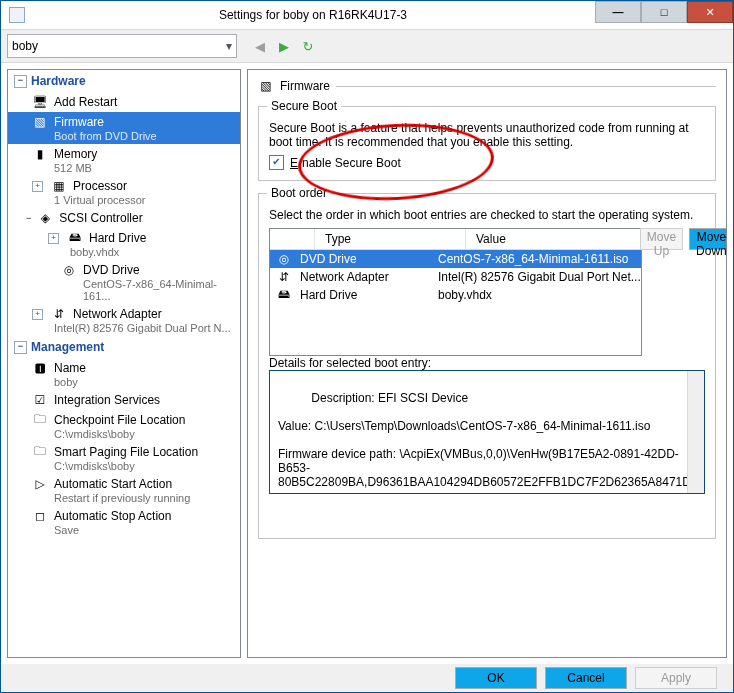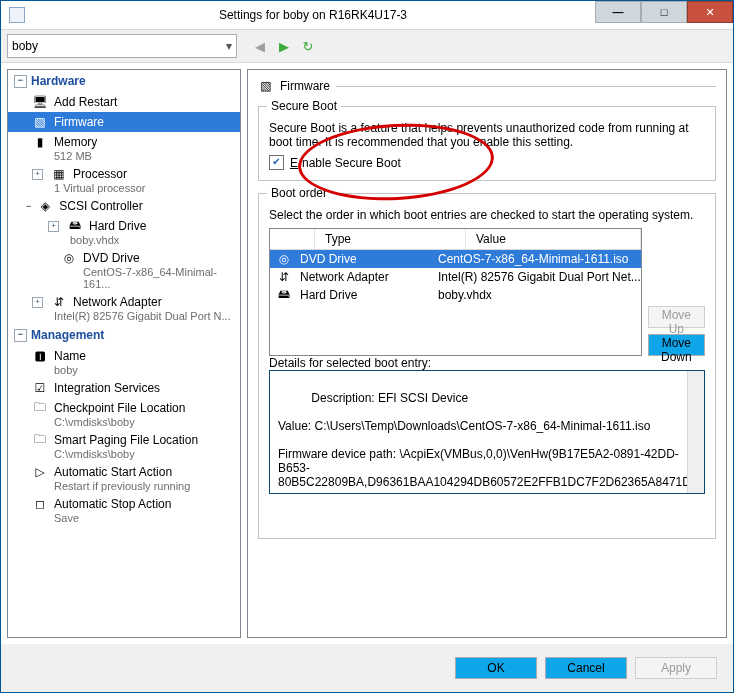--- a/index.html
+++ b/index.html
@@ -40,26 +40,26 @@
 .listhdr{display:flex;background:#fff;border-bottom:1px solid #d9d9d9}
 .listhdr div{padding:3px 10px;border-right:1px solid #e4e4e4;font-size:12px}
 .lh-icon{width:24px;border-right:1px solid #e4e4e4}
 .lh-type{width:130px}
 .lh-val{flex:1}
 .lrow{display:flex;align-items:center;height:18px}
 .lrow .c1{width:28px;display:flex;justify-content:center}
 .lrow .c2{width:132px;padding-left:2px}
 .lrow .c3{flex:1;padding-left:6px;overflow:hidden;white-space:nowrap;text-overflow:ellipsis}
 .lrow.sel{background:#2f7bda;color:#fff}
-.sidebtns{width:86px;display:flex;flex-direction:column;justify-content:flex-end;gap:6px}
+.sidebtns{width:86px;display:flex;flex-direction:row;justify-content:flex-end;gap:6px}
 .btn{height:22px;border:1px solid #acacac;background:#0ea5e9;font-size:12px}
 .btn.dis{color:#9b9b9b;background:#f4f4f4;border-color:#cfcfcf}
 .details{border:1px solid #0c4a6e;height:110px;padding:6px 8px;font-size:12px;overflow:auto;white-space:pre-wrap;position:relative}
 .detscroll{position:absolute;right:0;top:0;width:16px;height:100%;background:#efefef;border-left:1px solid #d9d9d9}
-.footer{height:48px;border-top:0;display:flex;justify-content:flex-end;align-items:center;gap:8px;padding:0 16px;background:#f0f0f0;margin-top:6px}
+.footer{height:28px;border-top:0;display:flex;justify-content:flex-end;align-items:center;gap:8px;padding:0 16px;background:#f0f0f0;margin-top:6px}
 .footer .btn{width:82px}
 .circle{position:absolute;border:3px solid #d40000;border-radius:50%;width:190px;height:70px;left:298px;top:124px;pointer-events:none;transform:rotate(-3deg)}
 </style>
 </head>
 <body>
 
 <div class="window">
 
   <div class="titlebar">
     <div class="titlebar-icon"></div>
@@ -97,20 +97,21 @@
         <div class="row">
             <span class="smicon">🖥</span>
             <span>Add Restart</span>
           </div>
       </div>
       <div class="item sel">
         <div class="row">
             <span class="smicon">▧</span>
             <span>Firmware</span>
           </div>
+        <div class="sub">Boot from DVD Drive</div>
       </div>
       <div class="item">
         <div class="row">
             <span class="smicon">▮</span>
             <span>Memory</span>
           </div>
         <div class="sub">512 MB</div>
       </div>
       <div class="item">
         <div class="row">

